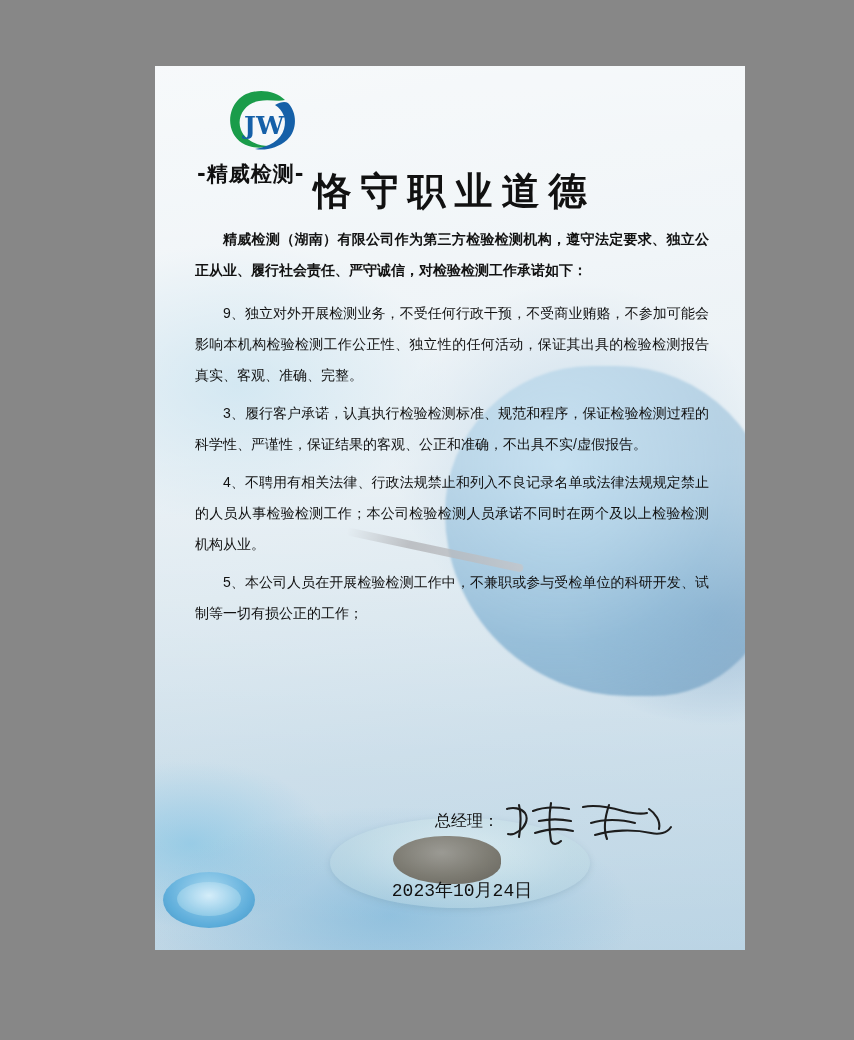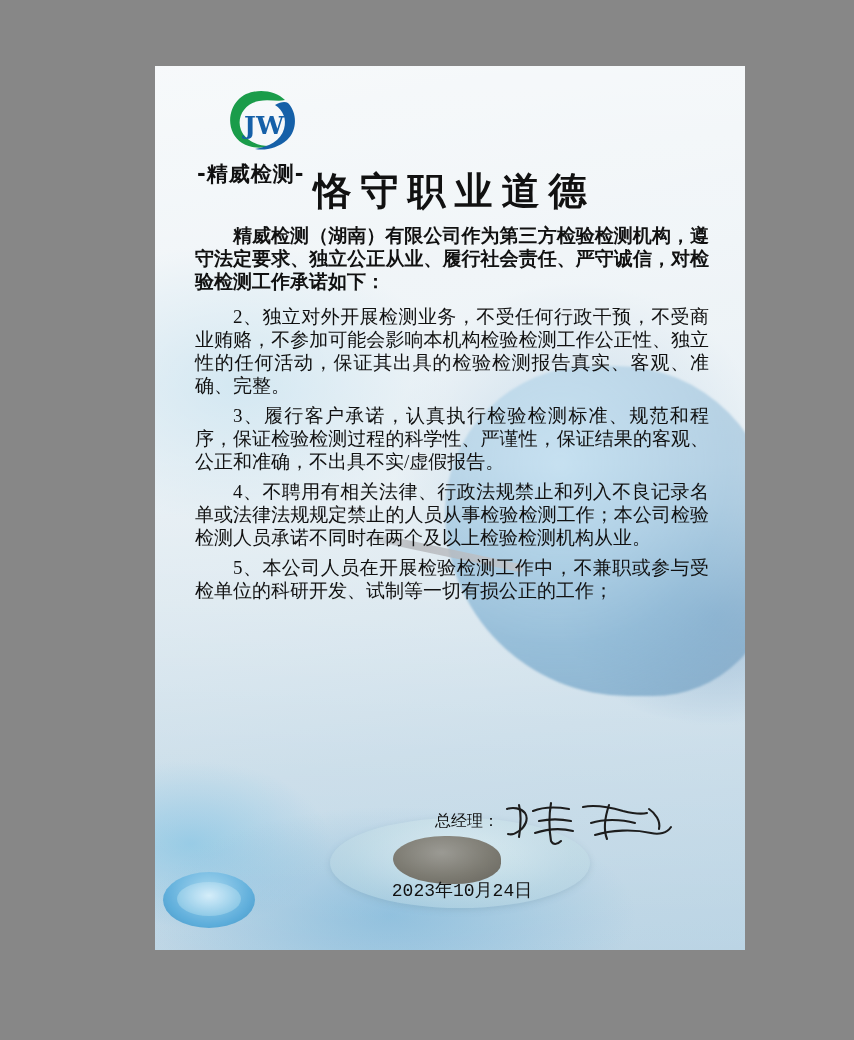--- a/index.html
+++ b/index.html
@@ -149,23 +149,23 @@
     text-indent: 9px;
   }
 
   .body-text {
     position: absolute;
     left: 40px;
     right: 36px;
     top: 158px;
   }
   .para {
-    font-family: Liberation Serif, serif;
-    font-size: 19px;
-    line-height: 23px;
+    font-family: Liberation Sans, sans-serif;
+    font-size: 14px;
+    line-height: 31px;
     color: #111;
     text-align: justify;
     margin: 0 0 7px 0;
     text-indent: 2em;
   }
   .para.lead {
     font-weight: bold;
     margin-bottom: 12px;
   }
 
@@ -226,21 +226,21 @@
           <text x="39" y="44" font-family="DejaVu Serif, serif" font-size="25" font-weight="bold" fill="#1560a8" text-anchor="middle">JW</text>
         </svg>
       </div>
       <div class="logo-name">-精威检测-</div>
     </div>
 
     <div class="doc-title">恪守职业道德</div>
 
     <div class="body-text">
       <p class="para lead">精威检测（湖南）有限公司作为第三方检验检测机构，遵守法定要求、独立公正从业、履行社会责任、严守诚信，对检验检测工作承诺如下：</p>
-      <p class="para">2、独立对外开展检测业务，不受任何行政干预，不受商业贿赂，不参加可能会影响本机构检验检测工作公正性、独立性的任何活动，保证其出具的检验检测报告真实、客观、准确、完整。</p>
+      <p class="para">9、独立对外开展检测业务，不受任何行政干预，不受商业贿赂，不参加可能会影响本机构检验检测工作公正性、独立性的任何活动，保证其出具的检验检测报告真实、客观、准确、完整。</p>
       <p class="para">3、履行客户承诺，认真执行检验检测标准、规范和程序，保证检验检测过程的科学性、严谨性，保证结果的客观、公正和准确，不出具不实/虚假报告。</p>
       <p class="para">4、不聘用有相关法律、行政法规禁止和列入不良记录名单或法律法规规定禁止的人员从事检验检测工作；本公司检验检测人员承诺不同时在两个及以上检验检测机构从业。</p>
       <p class="para">5、本公司人员在开展检验检测工作中，不兼职或参与受检单位的科研开发、试制等一切有损公正的工作；</p>
     </div>
 
     <div class="sign-row">
       <div class="sign-label">总经理：</div>
       <div class="signature">
         <svg viewBox="0 0 180 56" width="180" height="56" aria-hidden="true">
           <g fill="none" stroke="#1d1d1d" stroke-width="2.1" stroke-linecap="round" stroke-linejoin="round">

